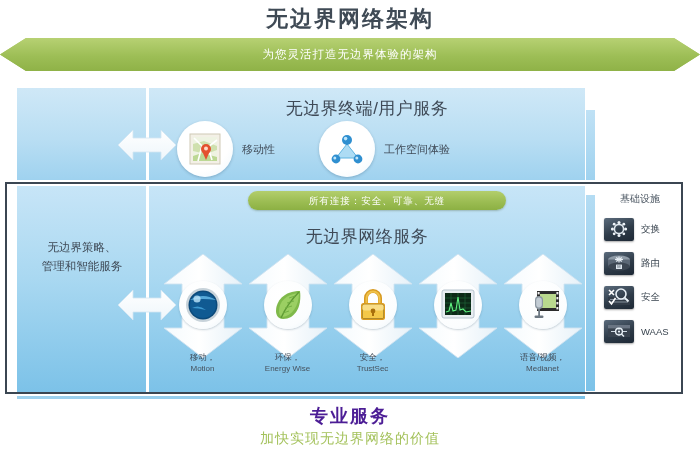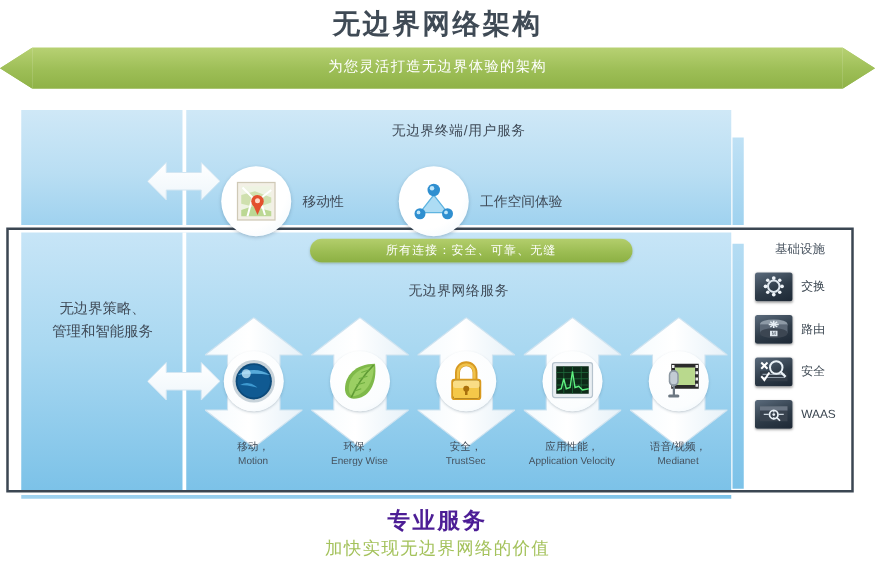--- a/index.html
+++ b/index.html
@@ -62,28 +62,28 @@
   }
 
   
   .h-arrow{position:absolute;z-index:8;}
   .h-arrow svg{display:block;}
   .h-arrow-1{left:118px;top:128px;}
   .h-arrow-2{left:118px;top:288px;}
 
   
   .sec-title{
-    position:absolute;text-align:center;font-size:11px;color:#3f4a57;
+    position:absolute;text-align:center;font-size:17px;color:#3f4a57;
     z-index:7;letter-spacing:.5px;
   }
   .sec-title-top{left:149px;top:97px;width:436px;}
   .sec-title-bottom{left:149px;top:225px;width:436px;}
 
   .circle-row{position:absolute;left:149px;top:118px;width:436px;height:62px;z-index:7;}
-  .cgroup{position:absolute;top:12px;height:62px;display:flex;align-items:center;}
+  .cgroup{position:absolute;top:0;height:62px;display:flex;align-items:center;}
   .circle{
     width:56px;height:56px;border-radius:50%;
     background:radial-gradient(circle at 35% 30%,#ffffff 0%,#ffffff 62%,#eef6fb 100%);
     box-shadow:0 1px 3px rgba(40,70,95,.28);
     display:flex;align-items:center;justify-content:center;
     flex:0 0 auto;
   }
   .clabel{margin-left:9px;font-size:11px;color:#3f4a57;white-space:nowrap;}
 
   
@@ -344,24 +344,20 @@
           <g stroke="#1f6b3c" stroke-width="0.6">
             <line x1="4" y1="9" x2="30" y2="9"></line>
             <line x1="4" y1="14" x2="30" y2="14"></line>
             <line x1="4" y1="19" x2="30" y2="19"></line>
             <line x1="10" y1="4" x2="10" y2="26"></line>
             <line x1="17" y1="4" x2="17" y2="26"></line>
             <line x1="24" y1="4" x2="24" y2="26"></line>
           </g>
           <polyline points="5,23 8,22 10,14 12,22 15,21 17,8 19,21 22,20 25,23 30,22" fill="none" stroke="#5ef07f" stroke-width="1.1"></polyline>
         </svg>
-      </div>
-      <div class="plabel">
-        <div>应用性能，</div>
-        <div class="en">Application Velocity</div>
       </div>
     </div>
 
     <div class="pillar" style="left:340px;">
       <div class="vshape">
         <svg width="78" height="104" viewBox="0 0 78 104">
           <polygon points="39,0 78,30 60,30 60,74 78,74 39,104 0,74 18,74 18,30 0,30" fill="url(#gWhiteV)" stroke="#cfe3f0" stroke-width="0.9"></polygon>
         </svg>
       </div>
       <div class="pcircle">

